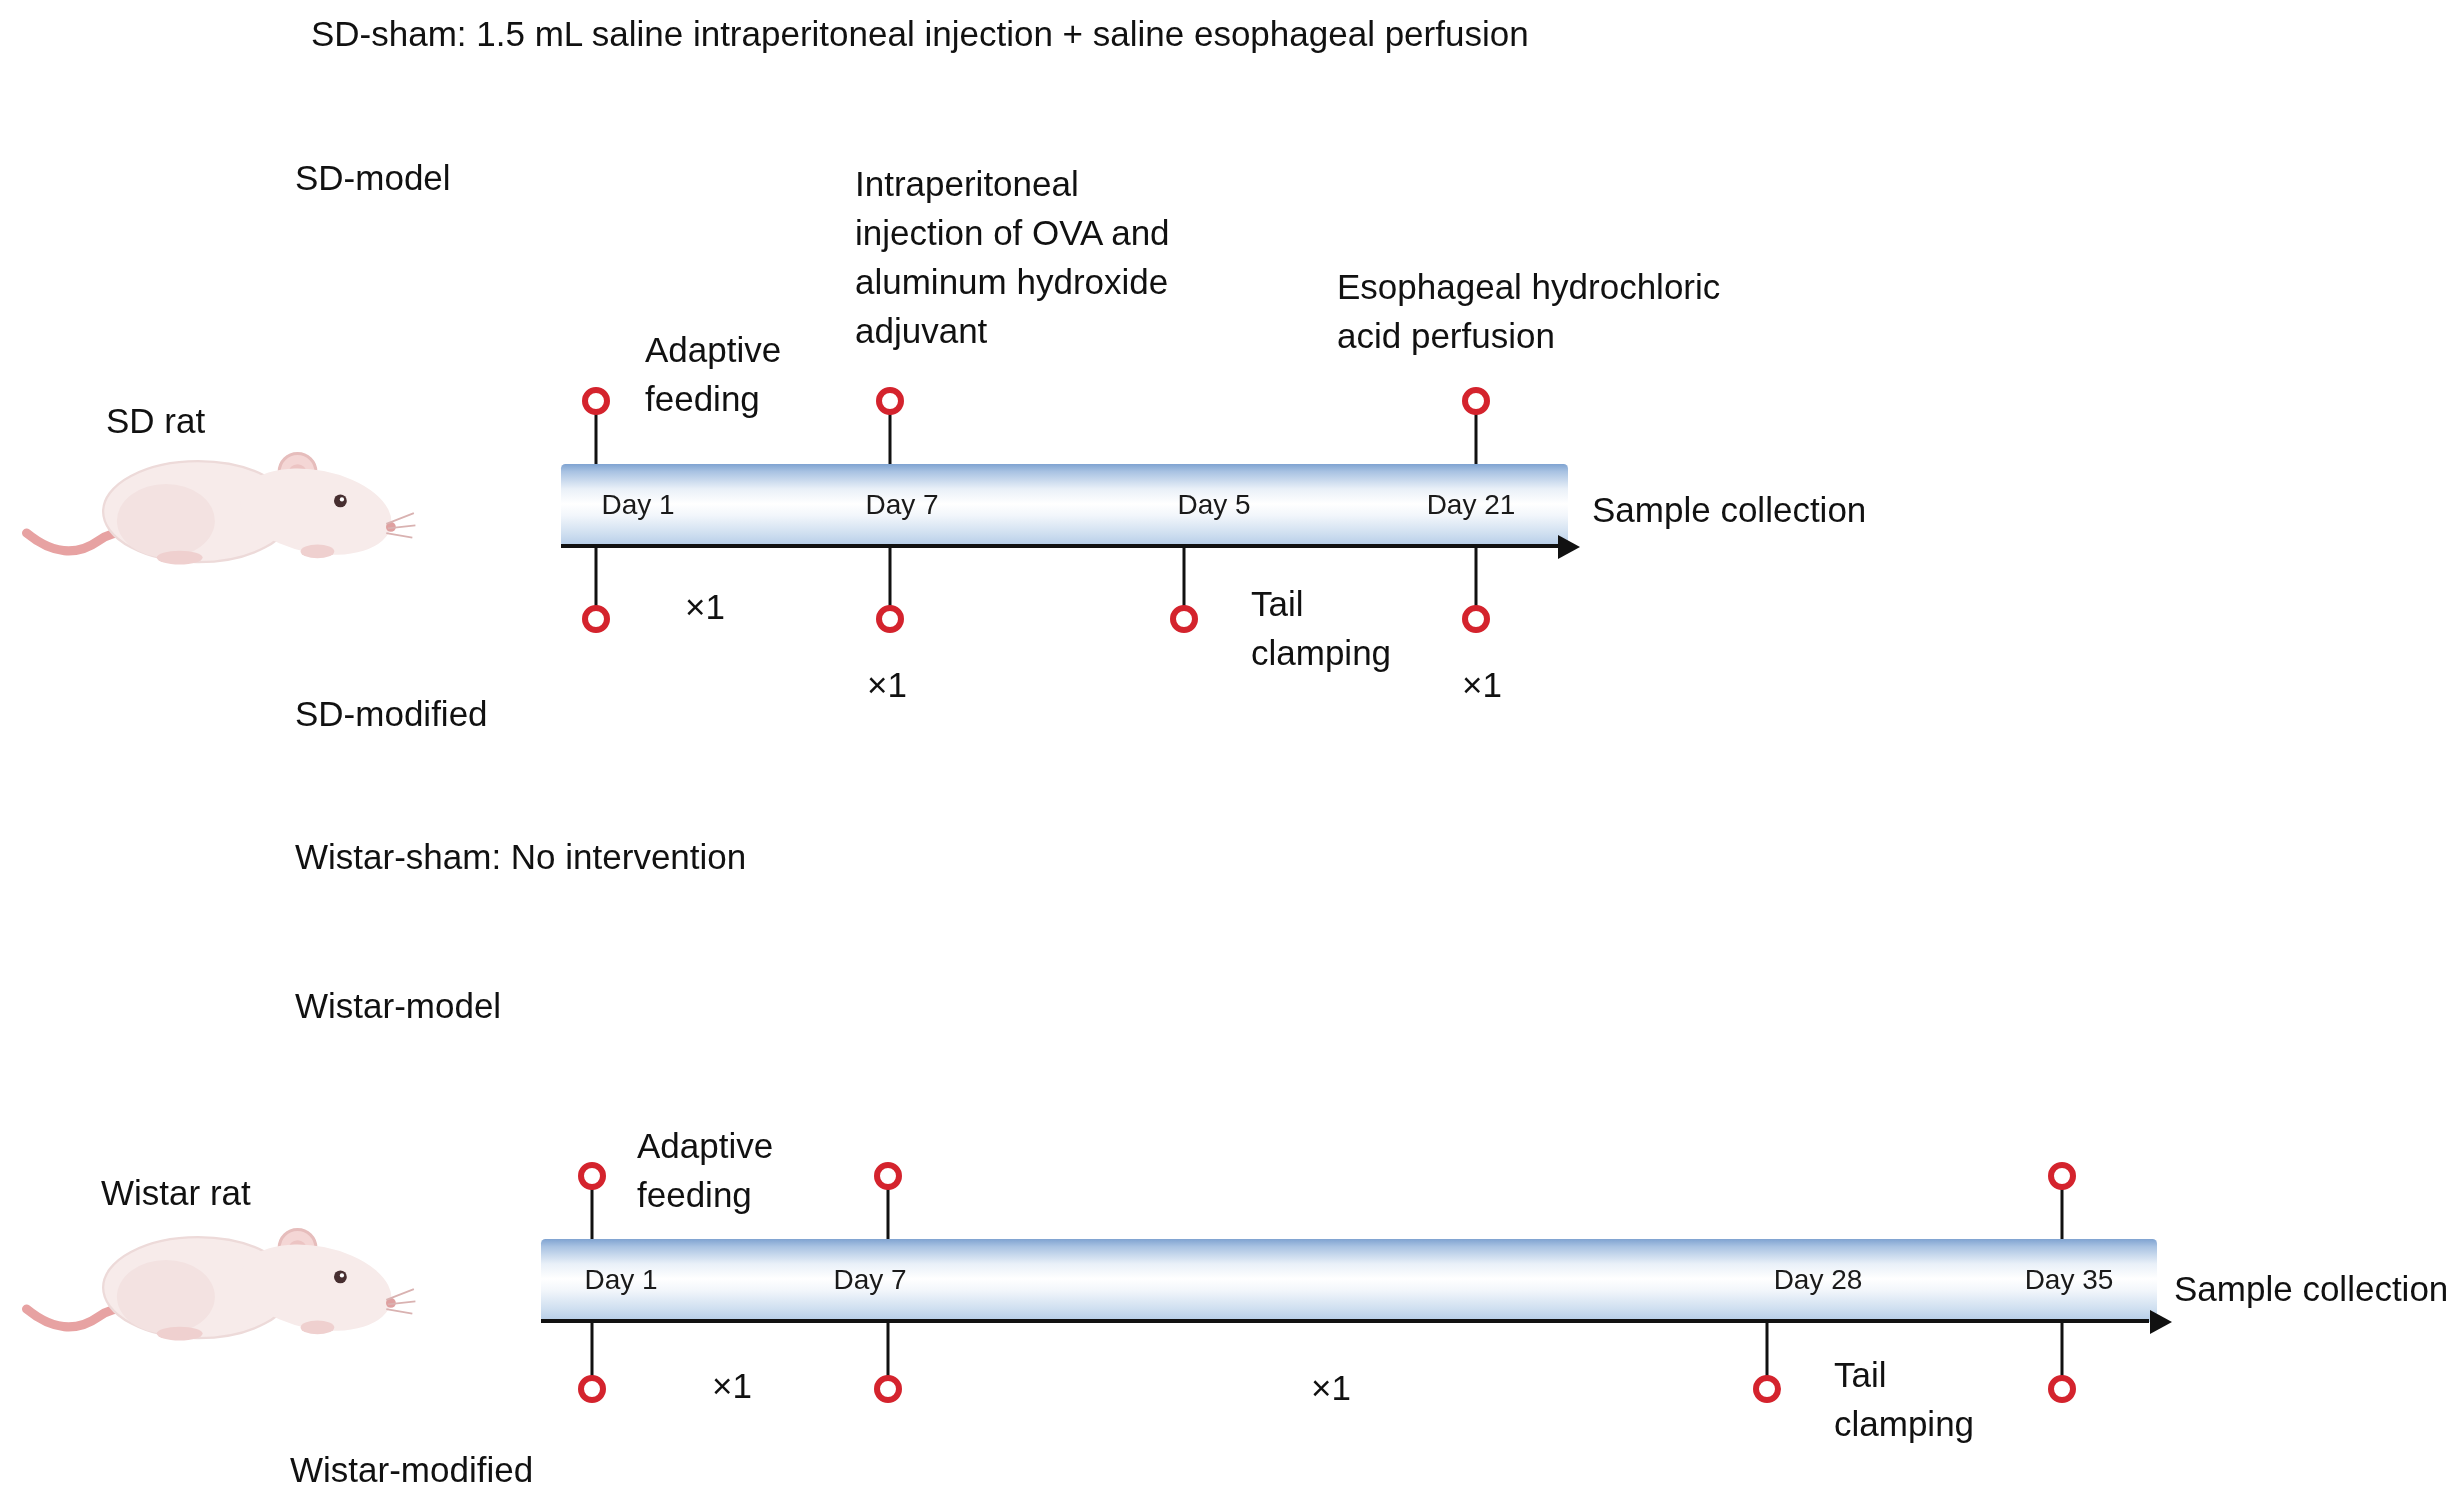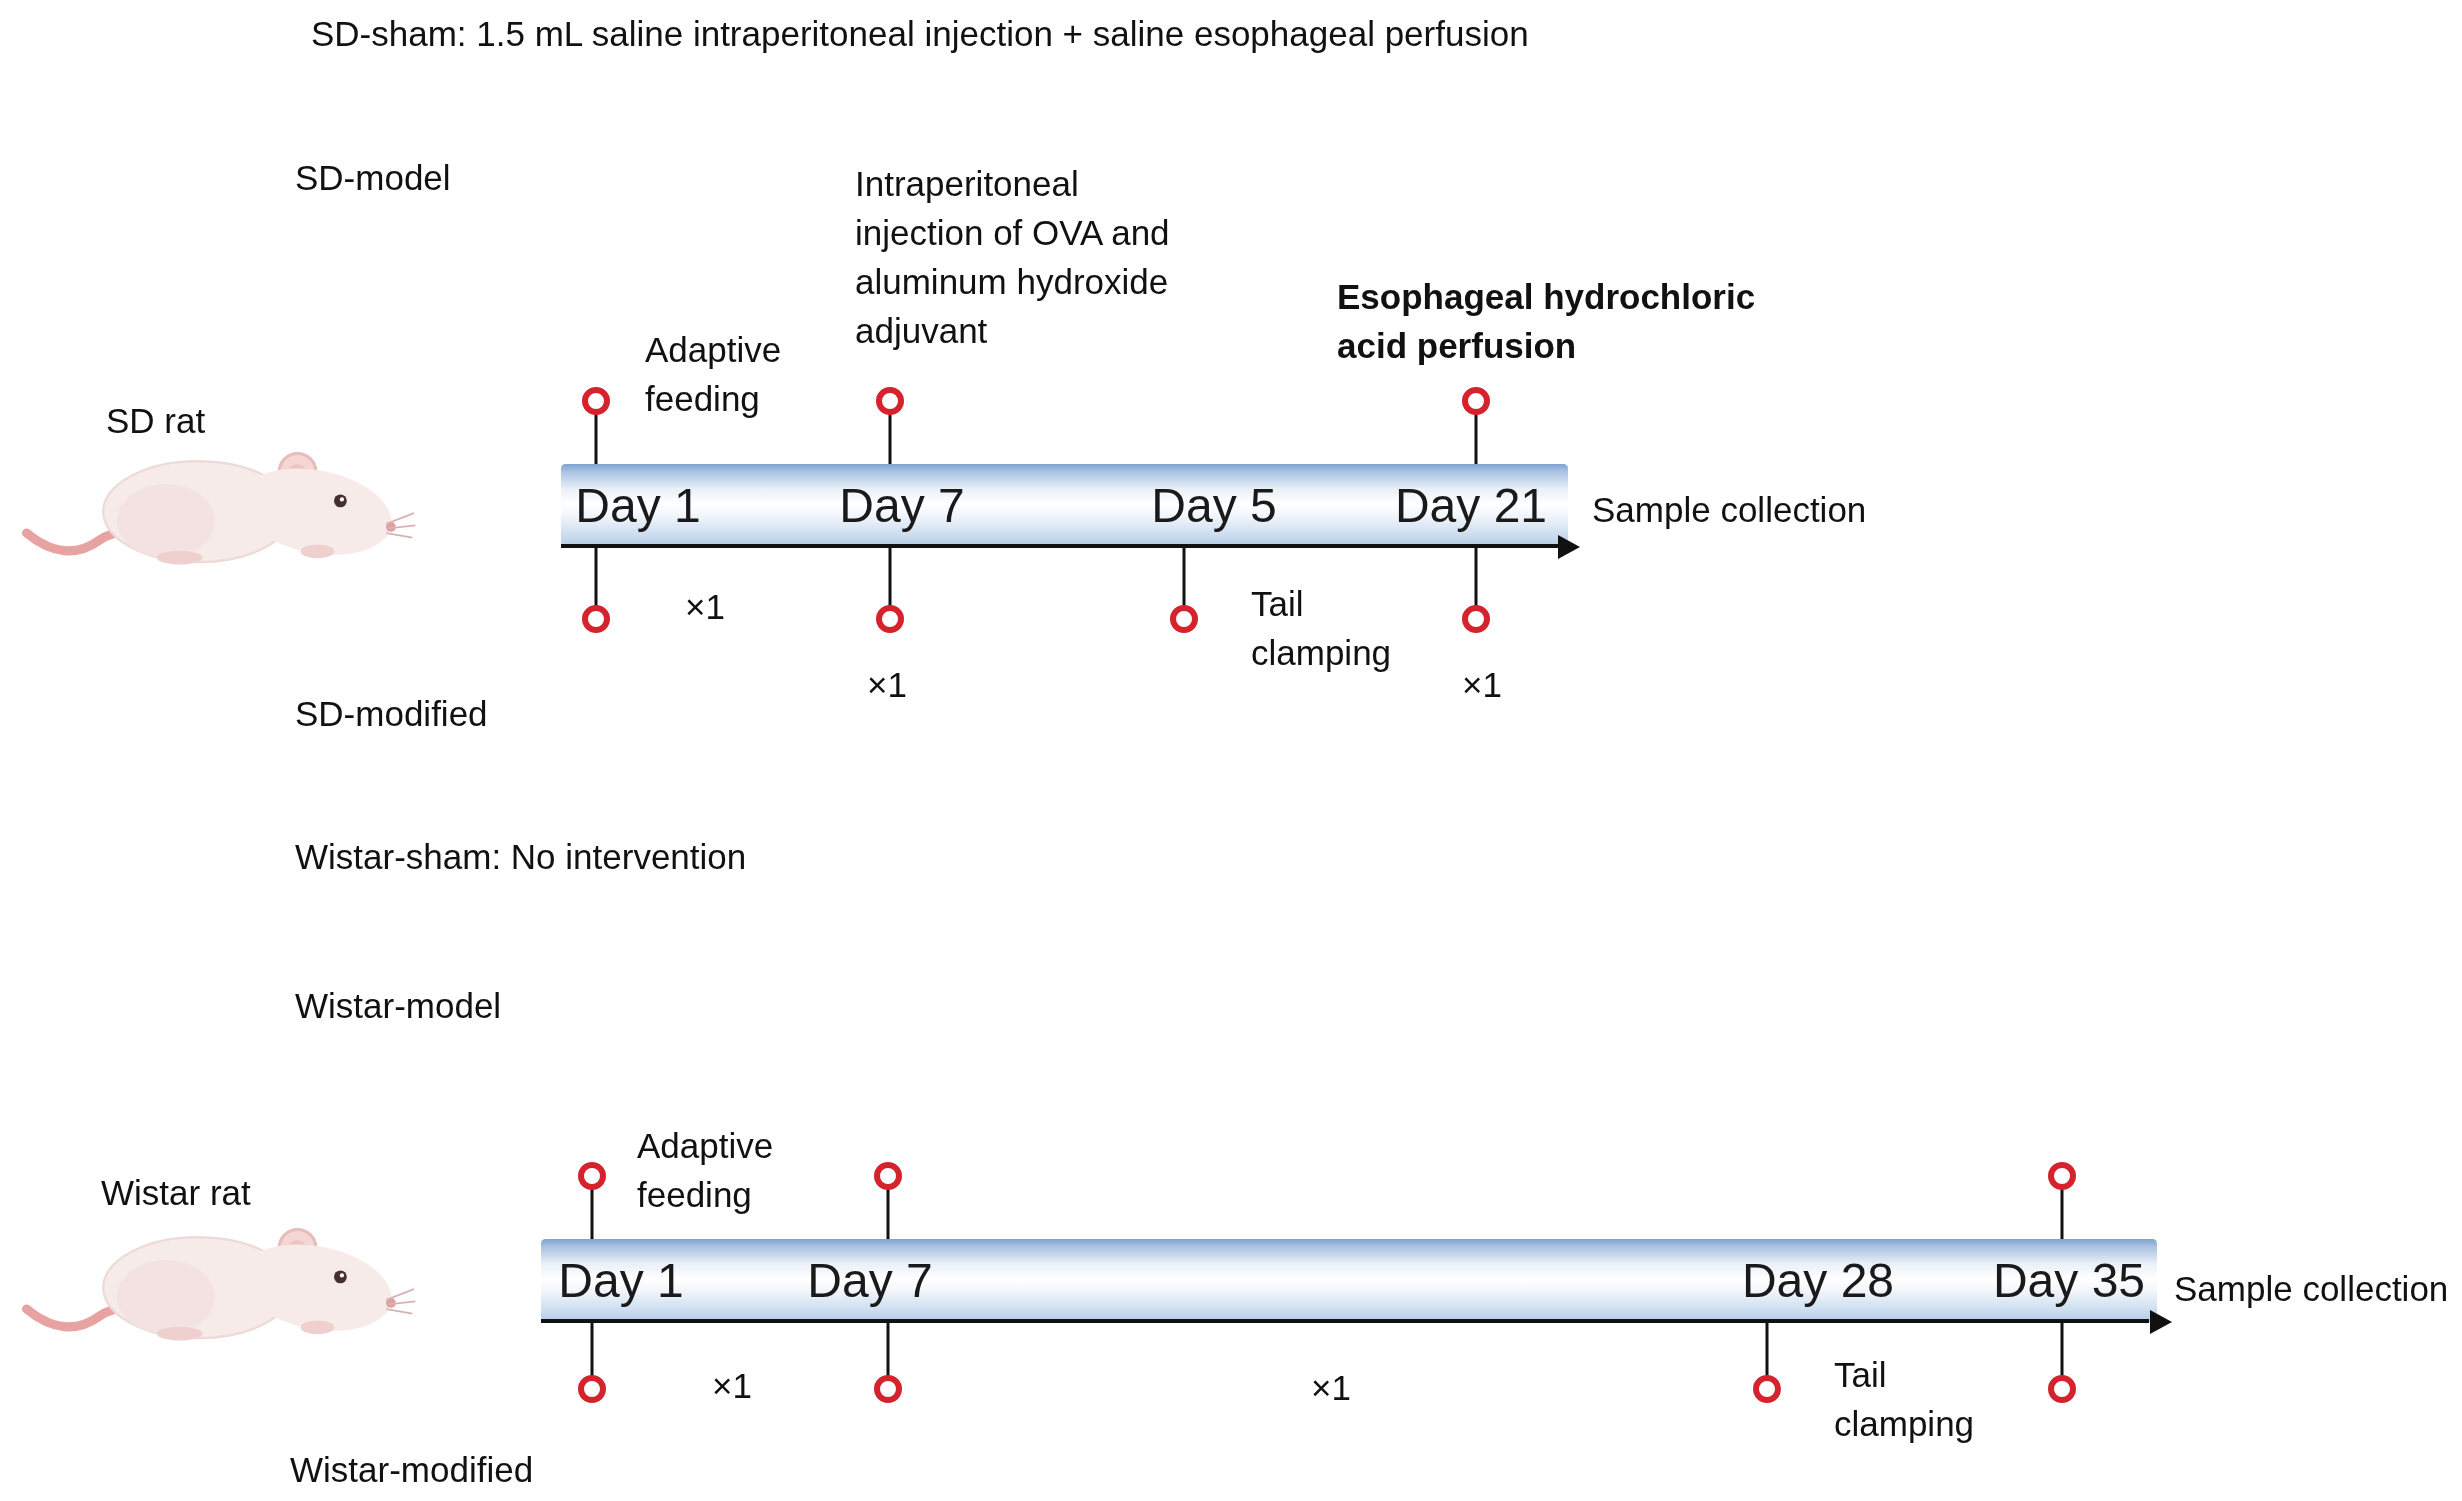--- a/index.html
+++ b/index.html
@@ -9,21 +9,21 @@
 
   .txt { position:absolute; font-size:35px; line-height:1.4; color:#111111; white-space:normal; }
   .nowrap { white-space:nowrap; }
   .ctr { transform:translateX(-50%); text-align:center; white-space:nowrap; }
 
   .bar {
     position:absolute; height:83px; border-radius:4.5px; z-index:1;
     background:linear-gradient(180deg,#7fa3d1 0%,#a8c2e2 9%,#e9f0f8 30%,#ffffff 48%,#f2f6fb 62%,#cfdff0 84%,#b3cbe7 100%);
   }
   .day {
-    position:absolute; transform:translate(-50%,-50%); font-size:48px; color:#1a1a1a;
+    position:absolute; transform:translate(-50%,-50%); font-size:28px; color:#1a1a1a;
     white-space:nowrap; z-index:4;
   }
   .arrow-line { position:absolute; height:3.7px; background:#111111; z-index:2; }
   .arrow-head {
     position:absolute; width:0; height:0; z-index:2;
     border-top:12px solid transparent; border-bottom:12px solid transparent; border-left:22.3px solid #111111;
   }
   .stem { position:absolute; width:3px; background:#111111; transform:translateX(-50%); z-index:2; }
   .marker {
     position:absolute; width:28px; height:28px; border:6.7px solid #d4232d; border-radius:50%;
@@ -50,21 +50,21 @@
     <ellipse cx="103" cy="74" rx="15" ry="4.5" fill="#efd0cf"></ellipse>
   </symbol>
 </svg>
 
 <div class="canvas">
 
   <div class="txt nowrap" style="left:311px; top:9px;">SD-sham: 1.5 mL saline intraperitoneal injection + saline esophageal perfusion</div>
   <div class="txt nowrap" style="left:295px; top:153px;">SD-model</div>
 
   <div class="txt" style="left:855px; top:159px; width:343px;">Intraperitoneal injection of OVA and aluminum hydroxide adjuvant</div>
-  <div class="txt" style="left:1337px; top:272px; width:432px;font-weight:bold;">Esophageal hydrochloric acid perfusion</div>
+  <div class="txt" style="left:1337px; top:262px; width:432px;">Esophageal hydrochloric acid perfusion</div>
   <div class="txt" style="left:645px; top:325px; width:175px;">Adaptive feeding</div>
 
   <div class="txt nowrap" style="left:106px; top:396px;">SD rat</div>
   <svg class="rat" style="left:22.3px; top:444px;" width="398" height="123" viewBox="0 0 260 80">
       <use href="#rat"></use>
     </svg>
 
   <div class="stem" style="left:596px; top:401px; height:63px;"></div>
   <div class="stem" style="left:890px; top:401px; height:63px;"></div>
   <div class="stem" style="left:1476px; top:401px; height:63px;"></div>

